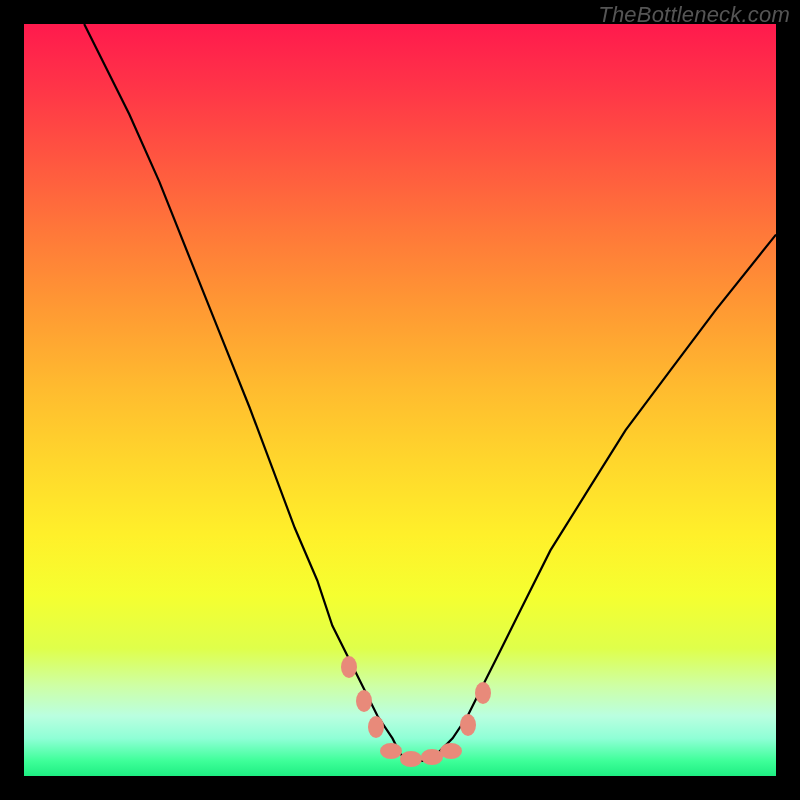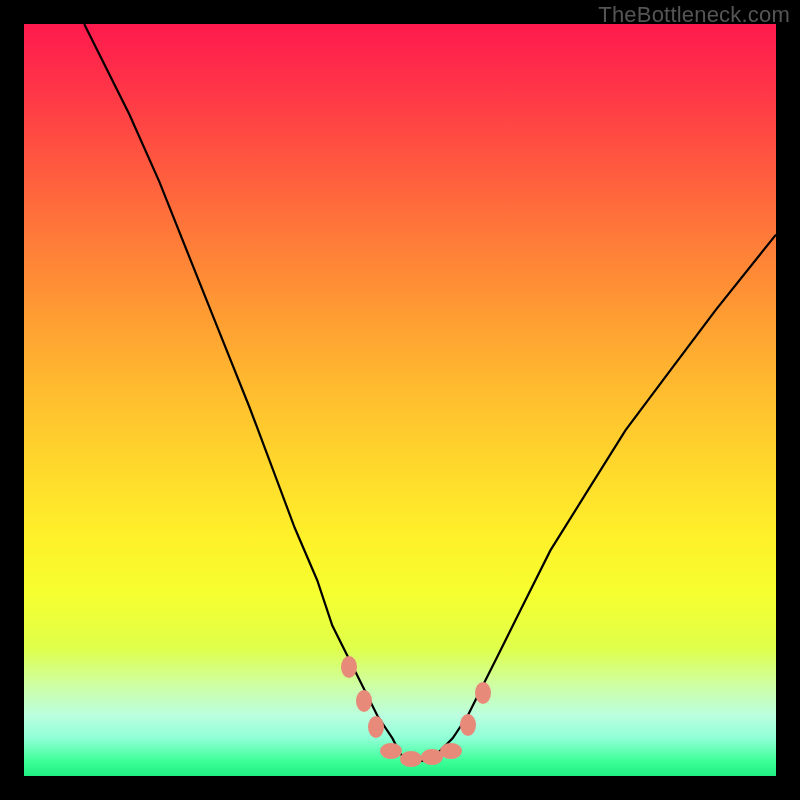--- a/index.html
+++ b/index.html
@@ -42,20 +42,21 @@
   }
   .watermark {
     position: absolute;
     top: 2px;
     right: 10px;
     font-size: 22px;
     color: #555;
     font-family: Arial, sans-serif;
     letter-spacing: 0.2px;
     z-index: 50;
+    font-style: italic;
   }
   svg.curve {
     position: absolute;
     left: 0; top: 0;
     width: 752px;
     height: 752px;
     z-index: 10;
   }
   .marker {
     position: absolute;

